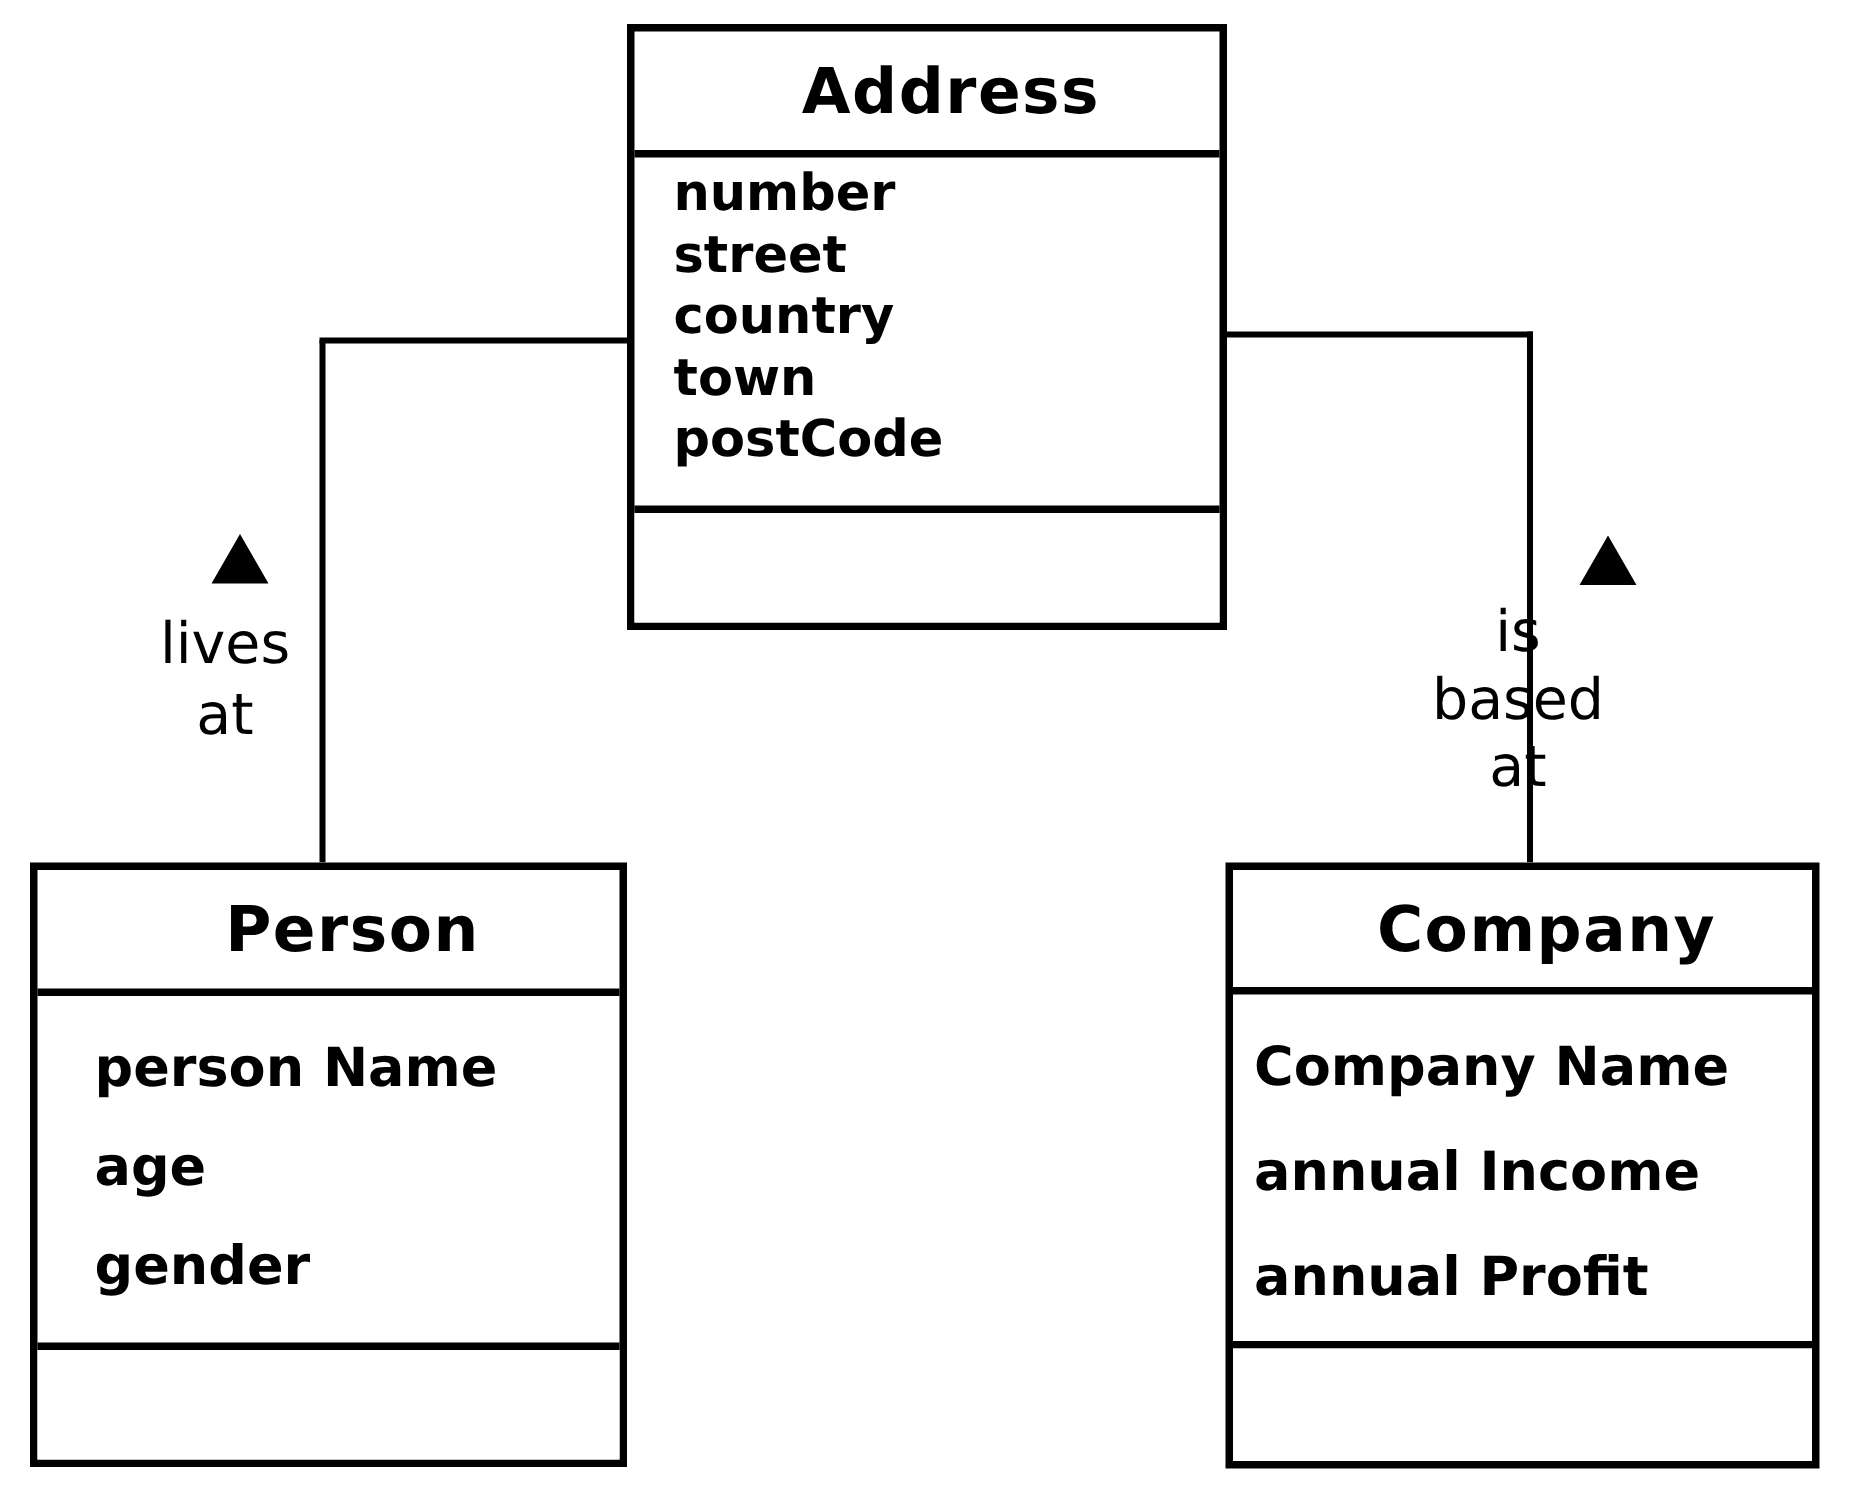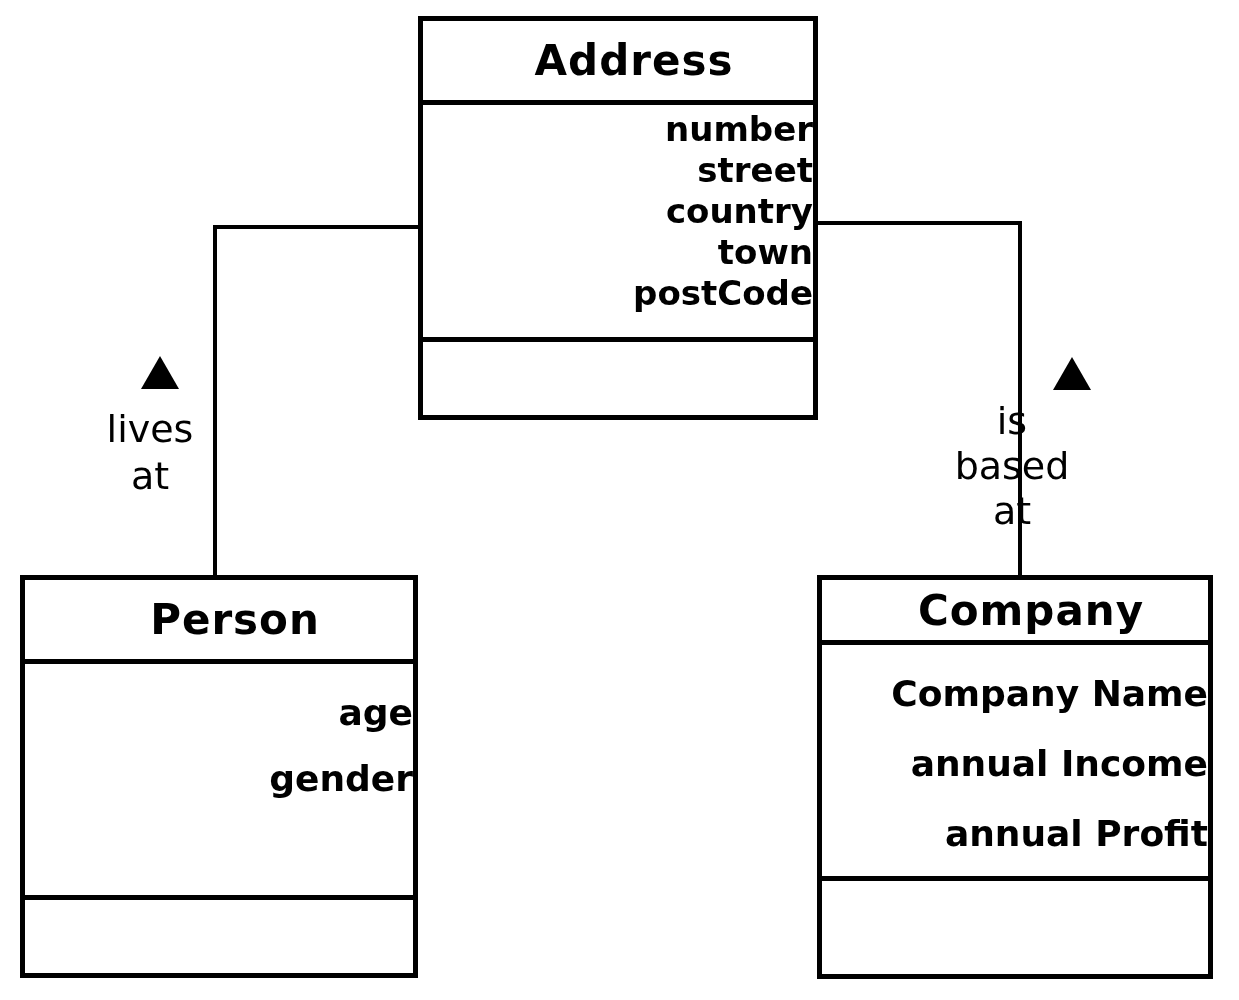--- a/index.html
+++ b/index.html
@@ -34,34 +34,33 @@
     justify-content: center;
     font-size: 42px;
     font-weight: bold;
     letter-spacing: 1px;
     padding-left: 32px;
   }
   .uml-attrs {
     box-sizing: border-box;
     border-bottom: 5px solid #000;
     font-weight: bold;
-    text-align: right;
   }
   .uml-methods {
     flex: 1;
     background: #fff;
   }
 
   #address-box { left: 418px; top: 16px;  width: 400px; height: 404px; }
   #person-box  { left: 20px;  top: 575px; width: 398px; height: 403px; }
   #company-box { left: 817px; top: 575px; width: 396px; height: 404px; }
 
   #address-box .uml-title { height: 84px; }
   #person-box  .uml-title { height: 84px; }
-  #company-box .uml-title { height: 65px; }
+  #company-box .uml-title { height: 83px; }
 
   #address-box .uml-attrs {
     height: 237px;
     padding: 4px 0 0 26px;
     font-size: 34px;
     line-height: 41px;
   }
   #person-box .uml-attrs {
     height: 236px;
     padding: 16px 0 0 38px;
@@ -135,20 +134,21 @@
       <div class="attr-line">country</div>
       <div class="attr-line">town</div>
       <div class="attr-line">postCode</div>
     </div>
     <div class="uml-methods"></div>
   </div>
 
   <div class="uml-class" id="person-box">
     <div class="uml-title">Person</div>
     <div class="uml-attrs">
+      <div class="attr-line">person Name</div>
       <div class="attr-line">age</div>
       <div class="attr-line">gender</div>
     </div>
     <div class="uml-methods"></div>
   </div>
 
   <div class="uml-class" id="company-box">
     <div class="uml-title">Company</div>
     <div class="uml-attrs">
       <div class="attr-line">Company Name</div>

